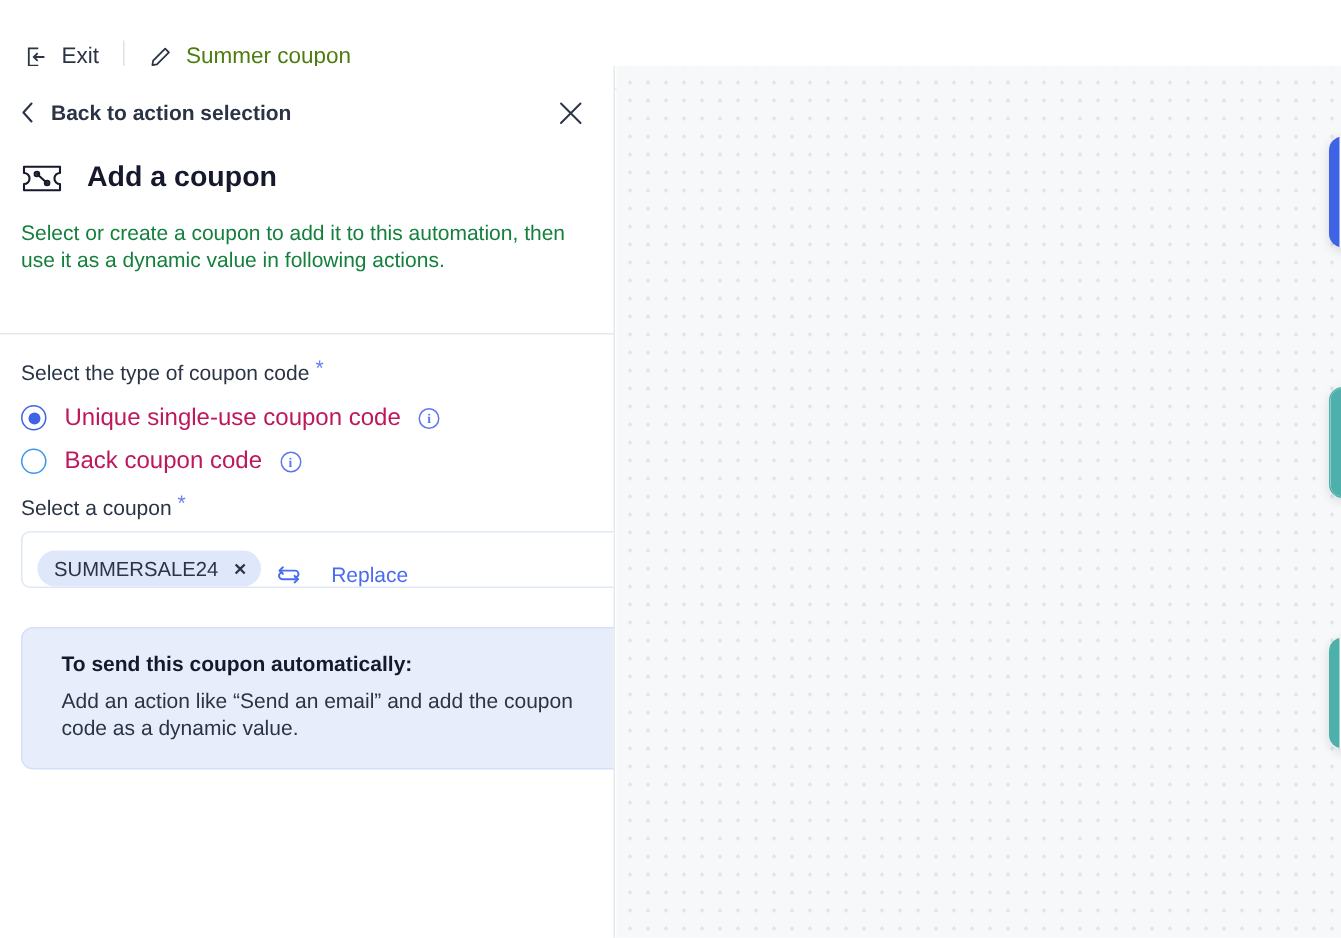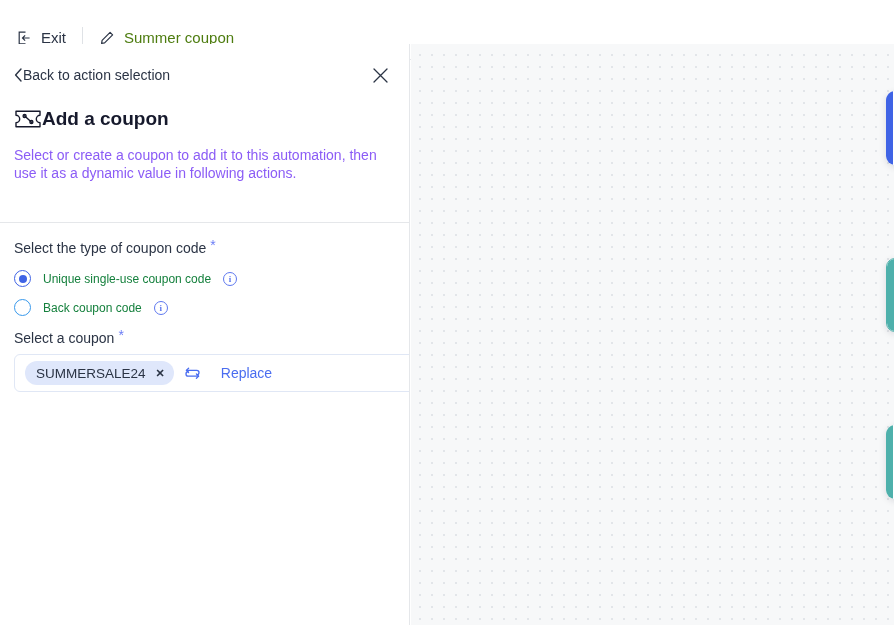--- a/index.html
+++ b/index.html
@@ -31,34 +31,34 @@
   #panel {
     position: absolute; left: 0; top: 44px; width: 410px; height: 581px;
     background: #ffffff; border-right: 1px solid #e5e7ea;
     overflow: hidden;
   }
   #panel-head {
     height: 62px; display: flex; align-items: center;
     padding: 0 16px 0 14px;
   }
   .back-link {
-    display: flex; align-items: center; 
-    font-size: 14px; font-weight: normal; color: #2b3445; cursor: pointer;
+    display: flex; align-items: center; gap: 11px;
+    font-size: 14px; font-weight: bold; color: #2b3445; cursor: pointer;
   }
   .spacer { flex: 1; }
   .close-x { cursor: pointer; padding: 4px; display: flex; }
 
   #panel-title-row {
-    display: flex; align-items: center; gap: 0;
+    display: flex; align-items: center; gap: 16px;
     padding: 0 16px 0 14px; margin-top: 2px;
   }
   #panel-title { font-size: 19px; font-weight: bold; color: #16192c; }
   #panel-desc {
     padding: 0 26px 0 14px; margin-top: 16px;
-    font-size: 14px; line-height: 18px; color: #8b5cf6;
+    font-size: 14px; line-height: 18px; color: #15803d;
   }
   #divider1 {
     position: absolute; left: 0; top: 178px; width: 410px; height: 1px;
     background: #e5e7ea;
   }
 
   #form { padding: 0 14px; position: absolute; top: 196px; left: 0; width: 442px; }
   .field-label {
     font-size: 14px; color: #2b3445; margin-bottom: 8px;
     display: flex; align-items: flex-start; gap: 4px;
@@ -73,33 +73,33 @@
     width: 17px; height: 17px; border-radius: 50%;
     border: 1.6px solid #3899ec; background: #fff;
     display: flex; align-items: center; justify-content: center;
     flex: none;
   }
   .radio.on { border-color: #3f63e5; }
   .radio.on::after {
     content: ""; width: 8px; height: 8px; border-radius: 50%;
     background: #3f63e5;
   }
-  .radio-label { font-size: 12px; color: #15803d; }
+  .radio-label { font-size: 16px; color: #be185d; }
   .info-i {
     width: 14px; height: 14px; border-radius: 50%;
     border: 1.3px solid #5e78ef; color: #5e78ef;
     font-size: 9px; font-weight: bold; line-height: 12px;
     text-align: center; cursor: pointer; flex: none;
     font-family: "Liberation Serif", serif;
   }
 
   #coupon-field-label { margin-top: 8px; }
   #coupon-input {
     height: 38px; border: 1px solid #e0e7f5; border-radius: 6px;
-    display: flex; align-items: center; padding: 0 10px; gap: 10px;
+    display: flex; align-items: flex-end; padding: 0 10px; gap: 10px;
     background: #fff;
   }
   .chip {
     display: flex; align-items: center; gap: 10px;
     height: 24px; padding: 0 9px 0 11px; border-radius: 12px;
     background: #dfe7fb; font-size: 13.5px; color: #2b3445;
   }
   .chip-x { font-size: 11px; font-weight: bold; cursor: pointer; color: #2b3445; }
   .replace {
     display: flex; align-items: center; gap: 20px;
@@ -236,20 +236,24 @@
             <path d="M2.6 5.4h10.2a2.2 2.2 0 0 1 0 4.4"></path>
             <path d="M4.6 3.2 2.3 5.4l2.3 2.2"></path>
             <path d="M14.4 11.1H4.2a2.2 2.2 0 0 1 0-4.4"></path>
             <path d="M12.4 13.3l2.3-2.2-2.3-2.2"></path>
           </svg>
         </span>
         <span>Replace</span>
       </span>
     </div>
 
+    <div id="notice">
+      <div id="notice-title">To send this coupon automatically:</div>
+      <div id="notice-body">Add an action like “Send an email” and add the coupon code as a dynamic value.</div>
+    </div>
 
   </div>
 </div>
 
 <div id="canvas">
 
   <div class="node trigger" style="top:47px;">
     <div class="node-edge"></div>
     <div class="node-body">
       

